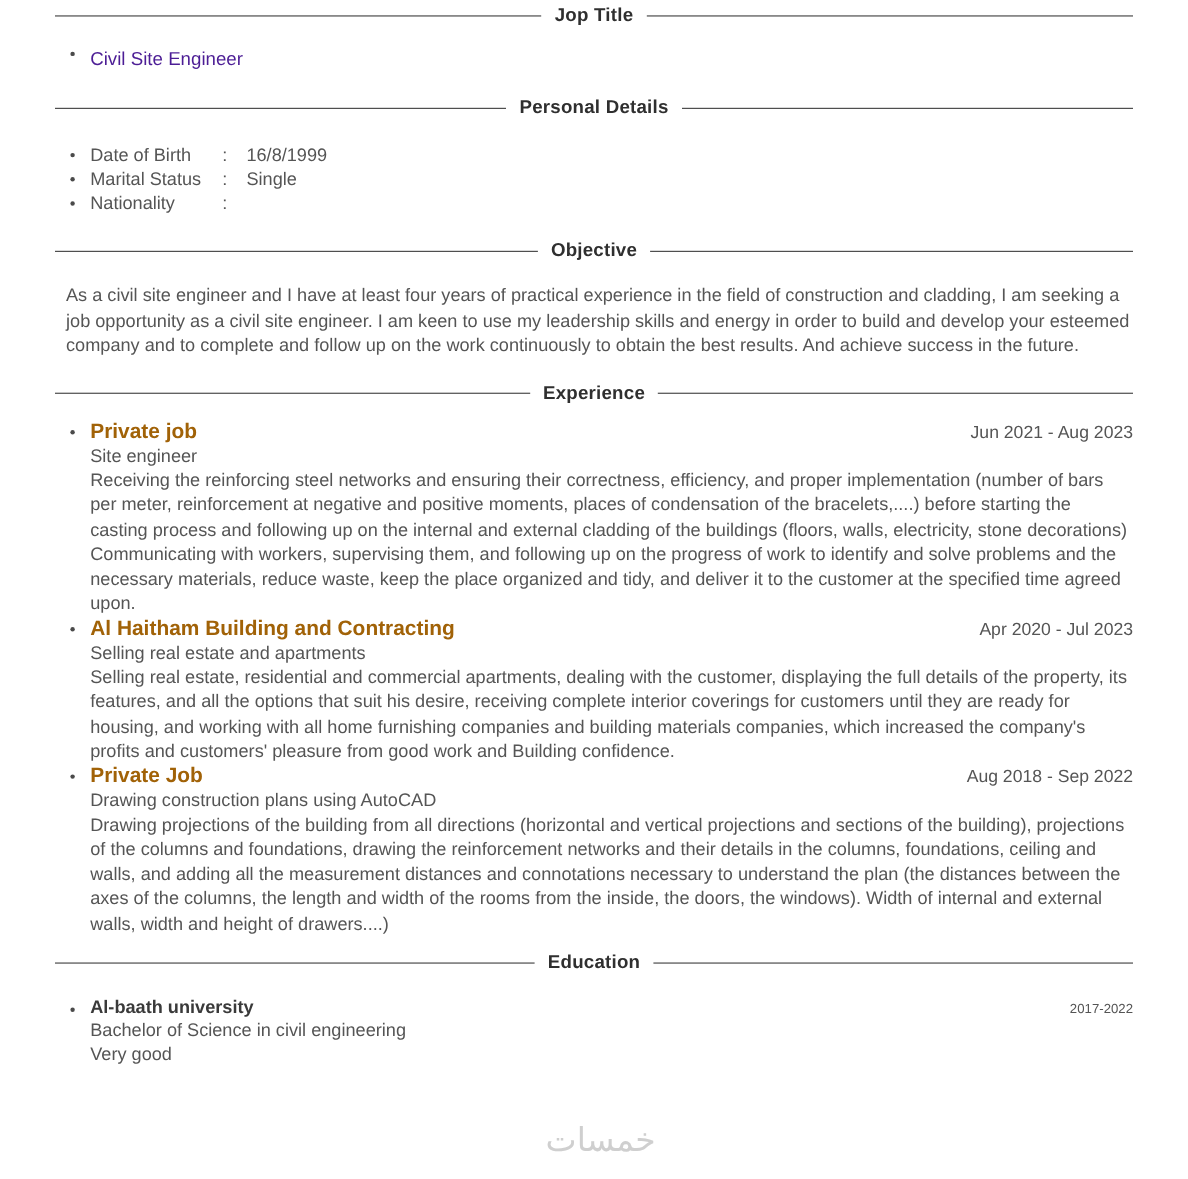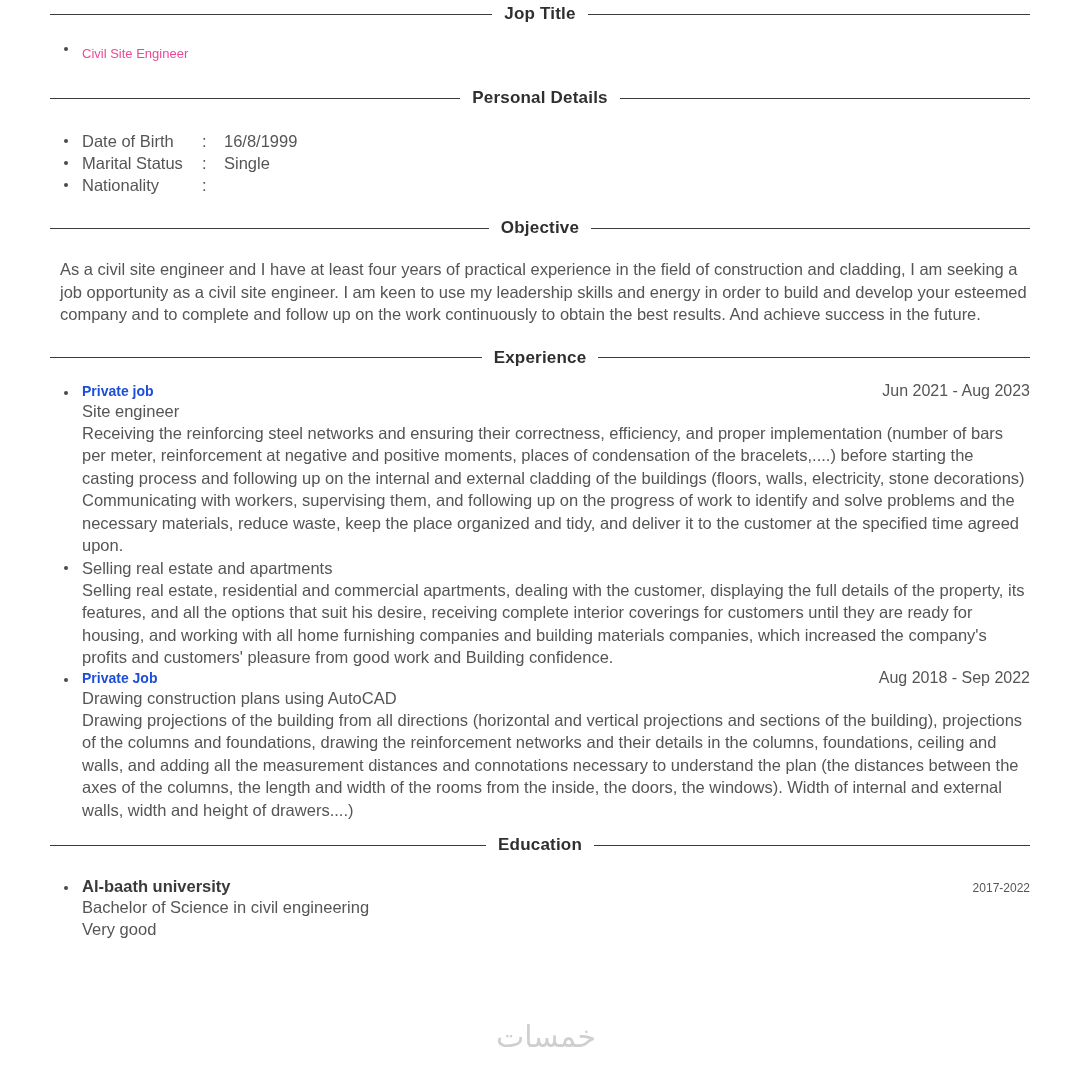--- a/index.html
+++ b/index.html
@@ -66,22 +66,22 @@
     border-radius: 50%;
     background: #4a4a4a;
   }
 
   .block {
     margin: 0 50px;
   }
 
   
   .jobtitle-line {
-    font-size: 13px;
-    color: #ec4899;
+    font-size: 17px;
+    color: #4c1d95;
     line-height: 24px;
     padding-top: 4px;
   }
 
   
   .pd-row {
     font-size: 16.5px;
     color: #555;
     line-height: 22px;
     display: flex;
@@ -111,23 +111,23 @@
   
   .exp-entry {
     margin-bottom: 16px;
   }
   .exp-head {
     display: flex;
     align-items: baseline;
     justify-content: space-between;
   }
   .exp-org {
-    font-size: 14px;
+    font-size: 19px;
     font-weight: bold;
-    color: #1d4ed8;
+    color: #a16207;
     text-align: center;
   }
   .exp-dates {
     font-size: 16px;
     color: #555;
     white-space: nowrap;
     padding-left: 16px;
   }
   .exp-role {
     font-size: 16.5px;
@@ -257,20 +257,24 @@
       <li class="exp-entry">
         <div class="exp-head">
           <div class="exp-org">Private job</div>
           <div class="exp-dates">Jun 2021 - Aug 2023</div>
         </div>
         <div class="exp-role">Site engineer</div>
         <div class="exp-desc">Receiving the reinforcing steel networks and ensuring their correctness, efficiency, and proper implementation (number of bars per meter, reinforcement at negative and positive moments, places of condensation of the bracelets,....) before starting the casting process and following up on the internal and external cladding of the buildings (floors, walls, electricity, stone decorations) Communicating with workers, supervising them, and following up on the progress of work to identify and solve problems and the necessary materials, reduce waste, keep the place organized and tidy, and deliver it to the customer at the specified time agreed upon.</div>
       </li>
 
       <li class="exp-entry">
+        <div class="exp-head">
+          <div class="exp-org">Al Haitham Building and Contracting</div>
+          <div class="exp-dates">Apr 2020 - Jul 2023</div>
+        </div>
         <div class="exp-role">Selling real estate and apartments</div>
         <div class="exp-desc">Selling real estate, residential and commercial apartments, dealing with the customer, displaying the full details of the property, its features, and all the options that suit his desire, receiving complete interior coverings for customers until they are ready for housing, and working with all home furnishing companies and building materials companies, which increased the company's profits and customers' pleasure from good work and Building confidence.</div>
       </li>
 
       <li class="exp-entry">
         <div class="exp-head">
           <div class="exp-org">Private Job</div>
           <div class="exp-dates">Aug 2018 - Sep 2022</div>
         </div>
         <div class="exp-role">Drawing construction plans using AutoCAD</div>

